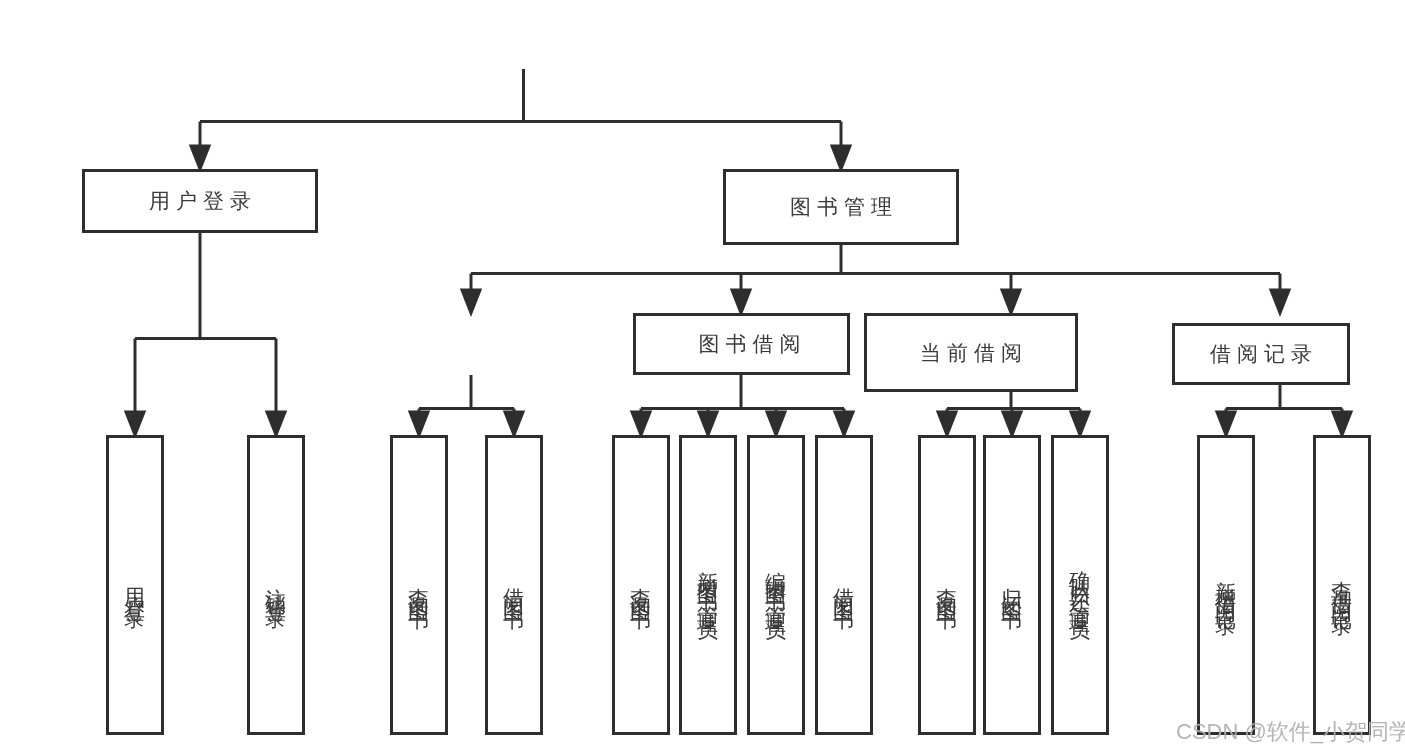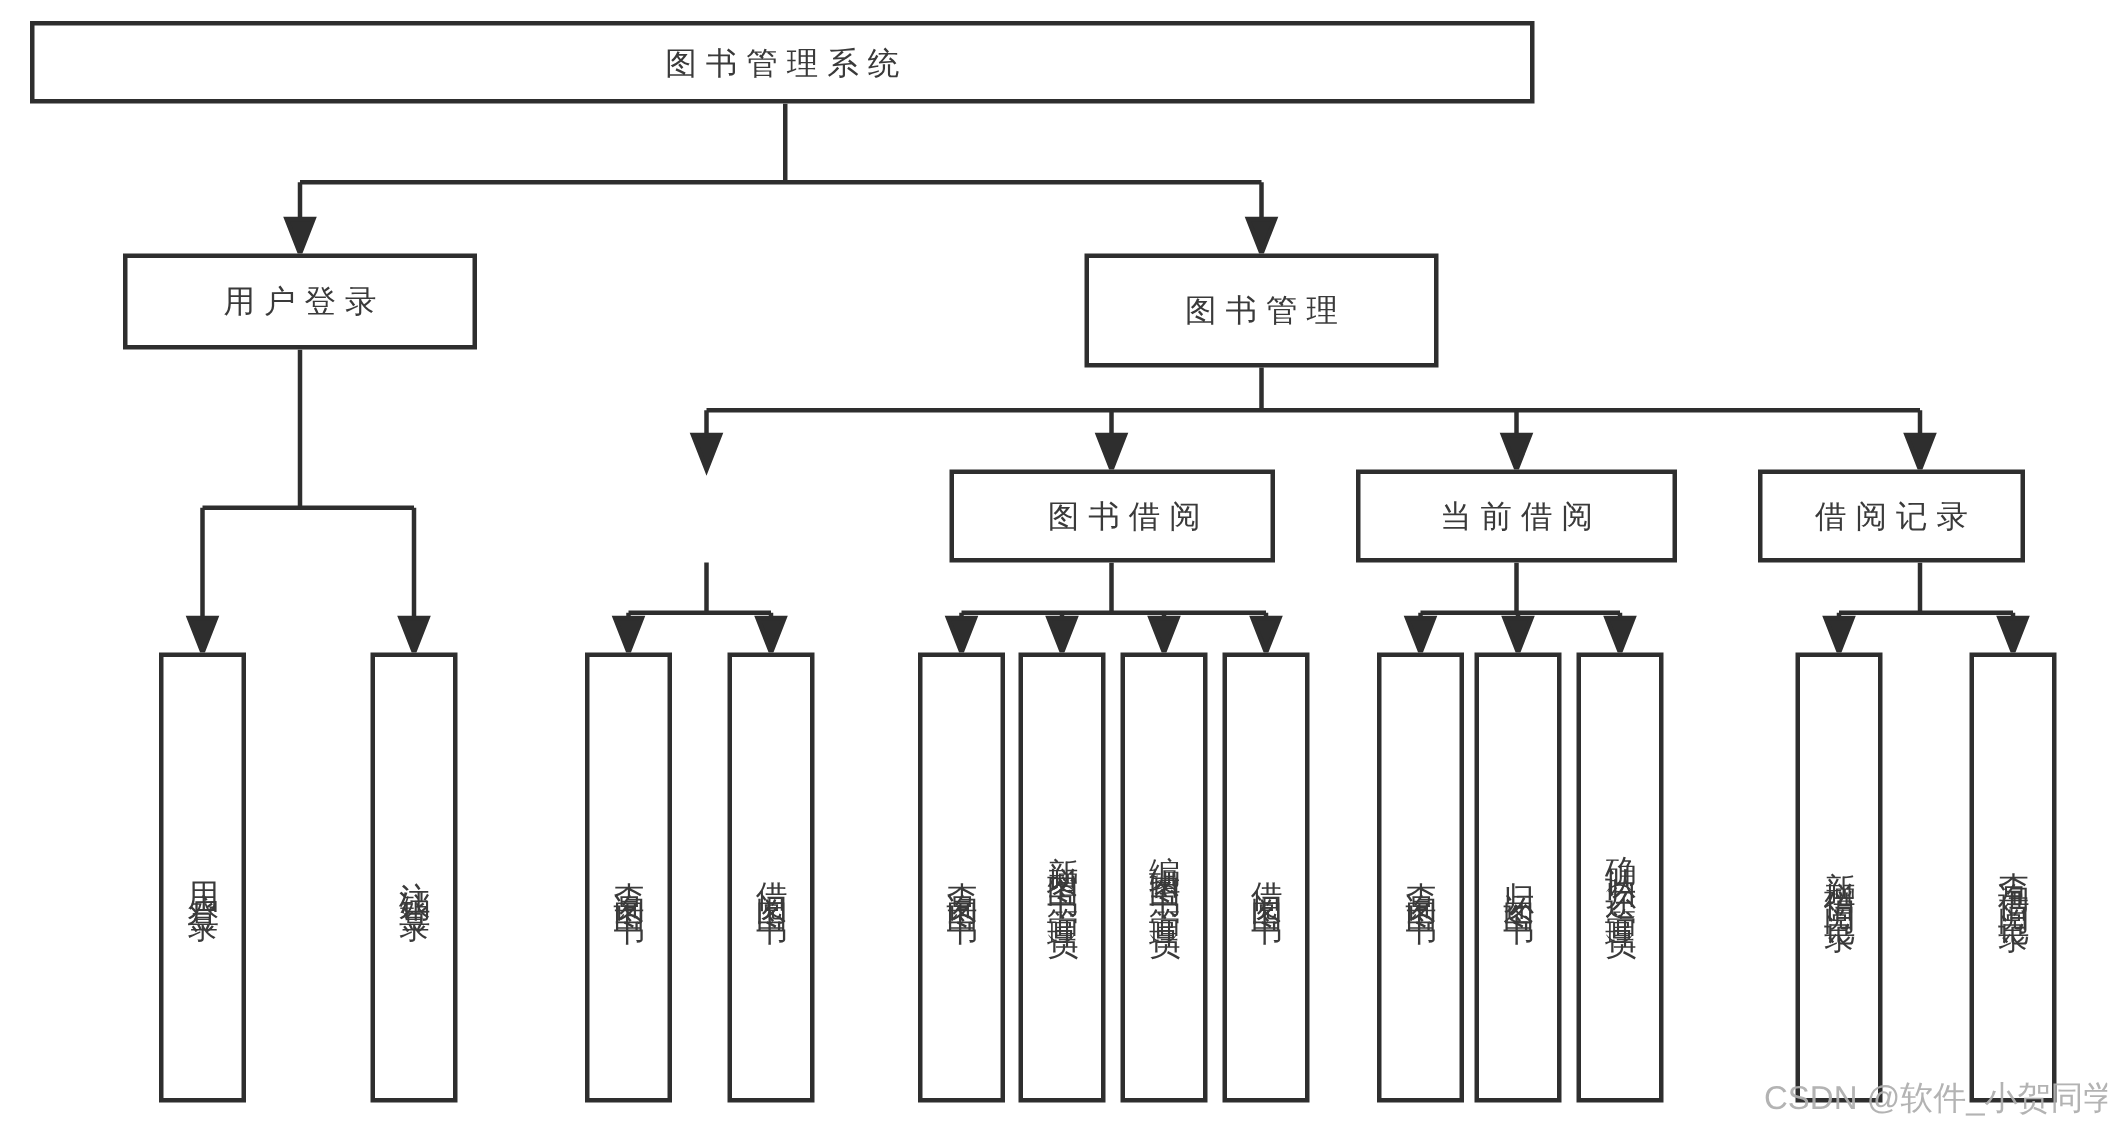--- a/index.html
+++ b/index.html
@@ -42,22 +42,22 @@
     white-space: nowrap;
   }
   
   .n-root   { left: 20px;  top: 14px;  width: 1003px; height: 55px; }
   
   .n-login  { left: 82px;  top: 169px; width: 236px; height: 64px; }
   .n-mgmt   { left: 723px; top: 169px; width: 236px; height: 76px; }
   
   .n-rec    { left: 362px;  top: 313px; width: 218px; height: 62px; }
   .n-borrow { left: 633px;  top: 313px; width: 217px; height: 62px; padding-left: 16px; }
-  .n-cur    { left: 904px;  top: 313px; width: 214px; height: 62px; }
-  .n-recrd  { left: 1172px; top: 313px; width: 178px; height: 62px; }
+  .n-cur    { left: 864px;  top: 313px; width: 214px; height: 79px; }
+  .n-recrd  { left: 1172px; top: 323px; width: 178px; height: 62px; }
   
   .leaf { top: 435px; width: 58px; height: 300px; }
   .lf0  { left: 106px; }
   .lf1  { left: 247px; }
   .lf2  { left: 390px; }
   .lf3  { left: 485px; }
   .lf4  { left: 612px; }
   .lf5  { left: 679px; }
   .lf6  { left: 747px; }
   .lf7  { left: 815px; }
@@ -150,23 +150,20 @@
     <g>
       <line x1="1280" y1="375" x2="1280" y2="408.5"></line>
       <line x1="1226" y1="408.5" x2="1342" y2="408.5"></line>
       <line x1="1226" y1="408.5" x2="1226" y2="414"></line>
       <polygon points="1226,435 1217,412 1235,412"></polygon>
       <line x1="1342" y1="408.5" x2="1342" y2="414"></line>
       <polygon points="1342,435 1333,412 1351,412"></polygon>
     </g>
   </svg>
 
-  <div class="box h-box n-root">
-    <span>图书管理系统</span>
-  </div>
 
   <div class="box h-box n-login">
     <span>用户登录</span>
   </div>
   <div class="box h-box n-mgmt">
     <span>图书管理</span>
   </div>
 
   <div class="box h-box n-borrow">
     <span>图书借阅</span>

